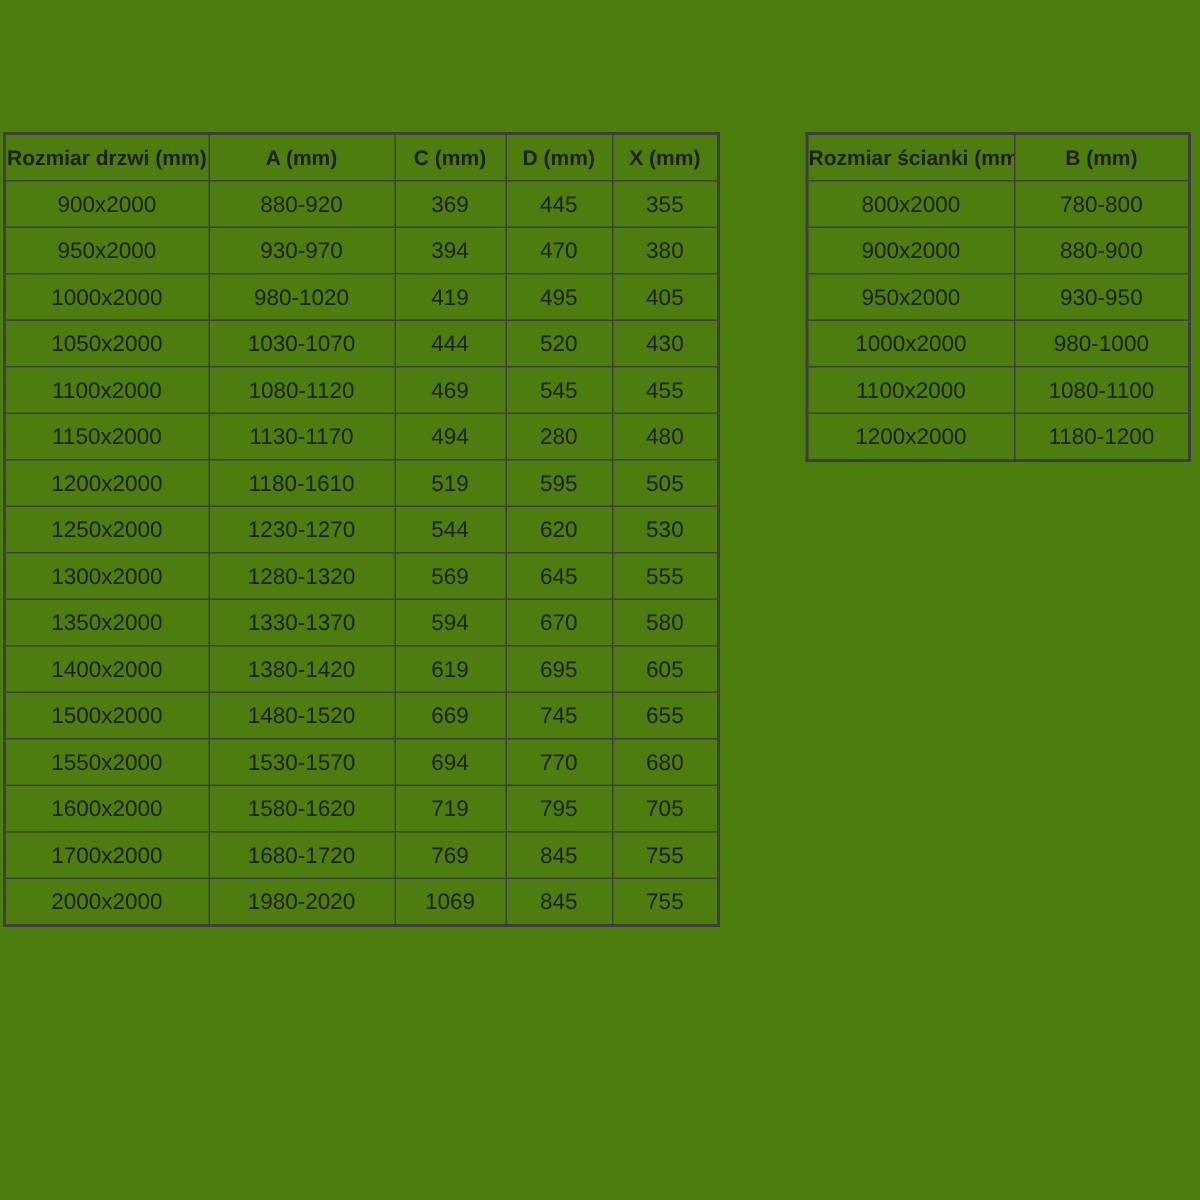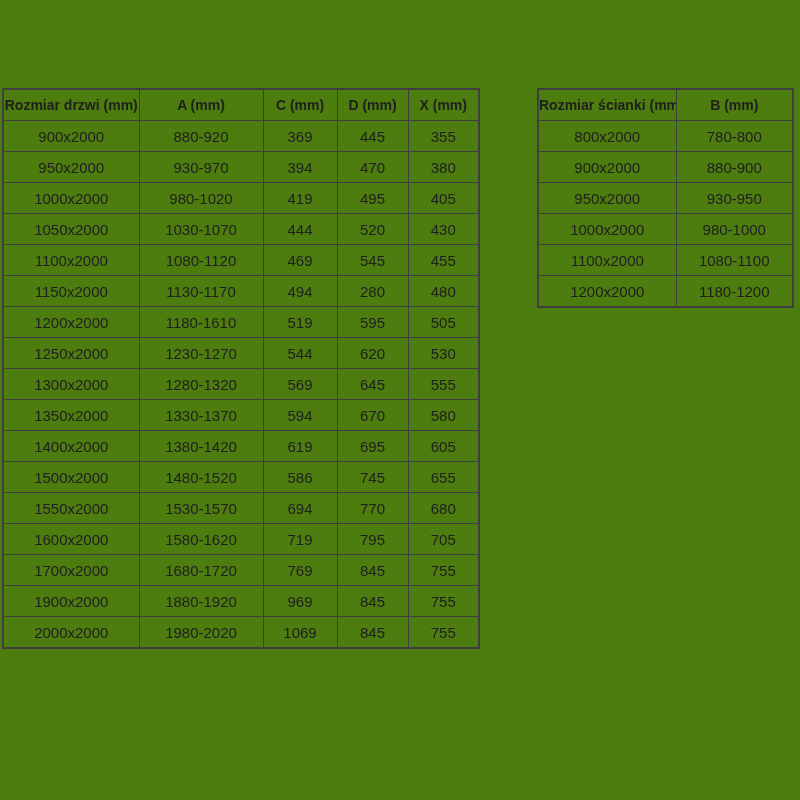--- a/index.html
+++ b/index.html
@@ -147,21 +147,21 @@
         <tr>
           <td>1400x2000</td>
           <td>1380-1420</td>
           <td>619</td>
           <td>695</td>
           <td>605</td>
         </tr>
         <tr>
           <td>1500x2000</td>
           <td>1480-1520</td>
-          <td>586</td>
+          <td>669</td>
           <td>745</td>
           <td>655</td>
         </tr>
         <tr>
           <td>1550x2000</td>
           <td>1530-1570</td>
           <td>694</td>
           <td>770</td>
           <td>680</td>
         </tr>
@@ -169,27 +169,20 @@
           <td>1600x2000</td>
           <td>1580-1620</td>
           <td>719</td>
           <td>795</td>
           <td>705</td>
         </tr>
         <tr>
           <td>1700x2000</td>
           <td>1680-1720</td>
           <td>769</td>
-          <td>845</td>
-          <td>755</td>
-        </tr>
-        <tr>
-          <td>1900x2000</td>
-          <td>1880-1920</td>
-          <td>969</td>
           <td>845</td>
           <td>755</td>
         </tr>
         <tr>
           <td>2000x2000</td>
           <td>1980-2020</td>
           <td>1069</td>
           <td>845</td>
           <td>755</td>
         </tr>

